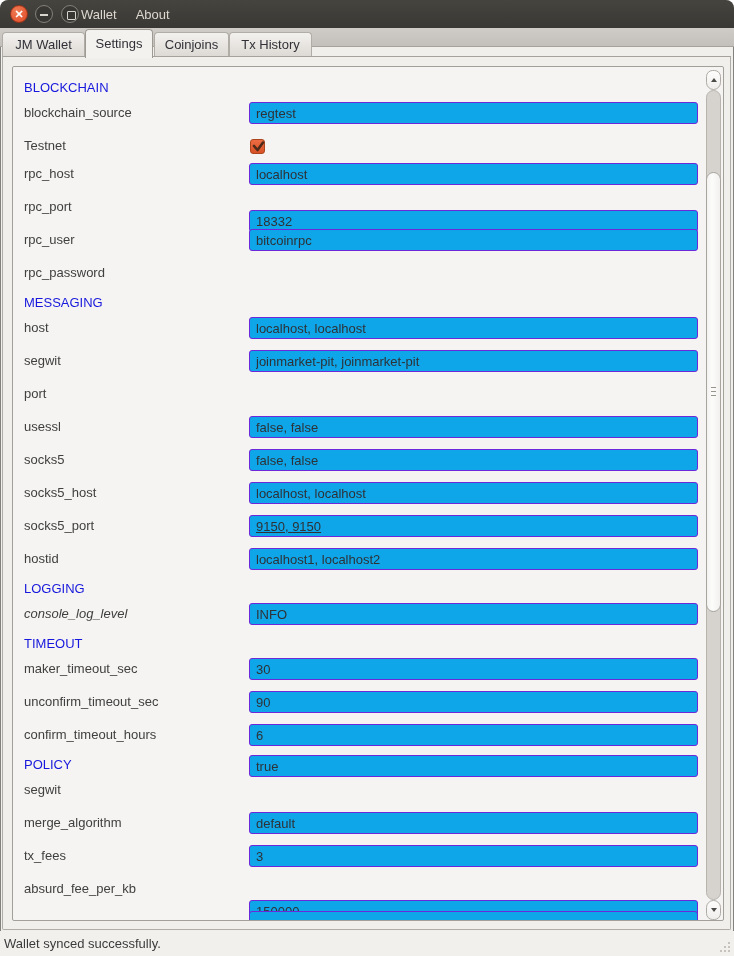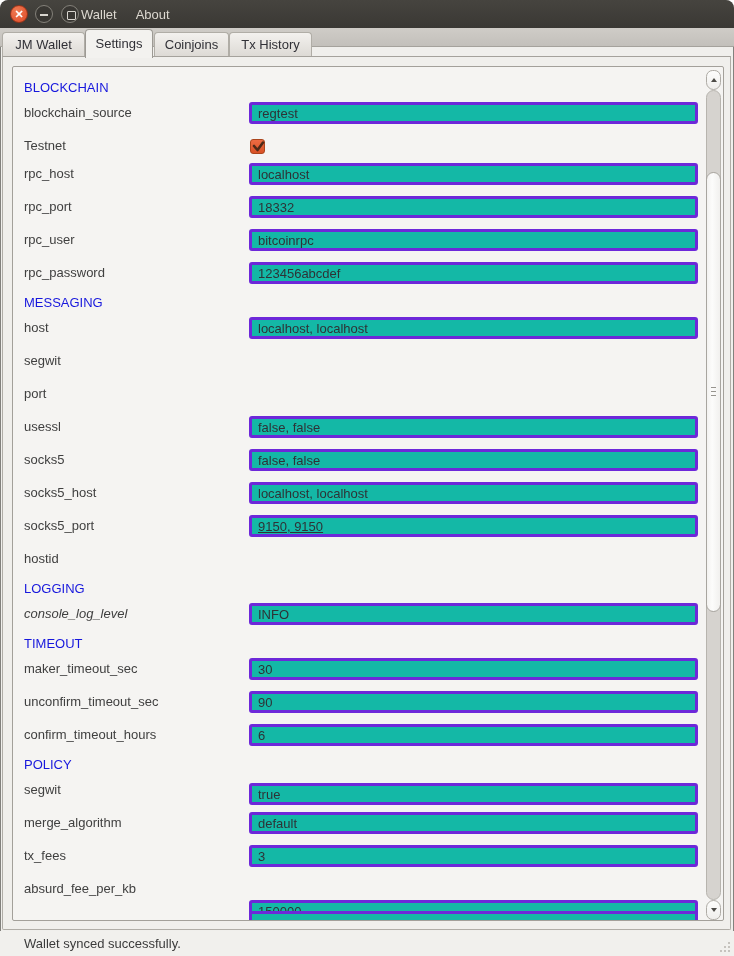--- a/index.html
+++ b/index.html
@@ -55,21 +55,21 @@
   .sec-heading{
     position:absolute;left:11px;height:16px;line-height:16px;
     color:#1717dd;font-size:13px;font-weight:500;white-space:nowrap;
   }
   .field-label{
     position:absolute;left:11px;height:22px;line-height:22px;
     color:#404040;font-size:13px;white-space:nowrap;
   }
   .field-input{
     position:absolute;left:236px;width:449px;height:22px;box-sizing:border-box;
-    border:3px solid #6d28d9;border-radius:3px;background:#14b8a6;
+    border:1px solid #6d28d9;border-radius:3px;background:#0ea5e9;
     font-family:"Liberation Sans", sans-serif;font-size:13px;color:#2e3236;
     padding:0 6px;outline:none;
   }
   .checkbox{
     position:absolute;left:237px;width:15px;height:15px;box-sizing:border-box;
     border:1px solid #ab451c;border-radius:3px;
     background:linear-gradient(#ec6c43,#d95126);cursor:pointer;
   }
   .checkbox svg{position:absolute;left:0px;top:-1px;}
   
@@ -91,21 +91,21 @@
     position:absolute;left:1px;width:15px;top:104px;height:440px;box-sizing:border-box;
     background:linear-gradient(90deg,#f3f2f0,#fcfcfb 40%,#f1f0ee);
     border:1px solid #a8a59f;border-radius:8px;cursor:pointer;
   }
   .grip{position:absolute;left:4px;width:5px;height:1px;background:#97948e;}
   
   .statusbar{
     position:absolute;left:0;bottom:0;right:0;height:25px;
     background:#f1f0ed;display:flex;align-items:center;
   }
-  .status-text{margin-left:24px;color:#3b3b3b;font-size:13px;}
+  .status-text{margin-left:4px;color:#3b3b3b;font-size:13px;}
   .sizegrip{position:absolute;right:3px;bottom:3px;width:15px;height:15px;cursor:nwse-resize;
     background:
       radial-gradient(circle at 13px 13px,#c6c3be 1px,transparent 1.3px),
       radial-gradient(circle at 9px 13px,#c6c3be 1px,transparent 1.3px),
       radial-gradient(circle at 5px 13px,#c6c3be 1px,transparent 1.3px),
       radial-gradient(circle at 13px 9px,#c6c3be 1px,transparent 1.3px),
       radial-gradient(circle at 9px 9px,#c6c3be 1px,transparent 1.3px),
       radial-gradient(circle at 13px 5px,#c6c3be 1px,transparent 1.3px);}
 </style>
 </head>
@@ -144,52 +144,53 @@
           <input type="text" class="field-input" value="regtest" style="top: 35px;">
           <div class="field-label" style="top: 68px;">Testnet</div>
           <div class="checkbox" style="top: 72px;">
             <svg width="15" height="15" viewBox="0 0 15 15">
               <polyline points="3,7 6.5,11 12,3.5" fill="none" stroke="#4e2a18" stroke-width="2.6" stroke-linecap="round" stroke-linejoin="round"></polyline>
             </svg>
           </div>
           <div class="field-label" style="top: 96px;">rpc_host</div>
           <input type="text" class="field-input" value="localhost" style="top: 96px;">
           <div class="field-label" style="top: 129px;">rpc_port</div>
-          <input type="text" class="field-input" value="18332" style="top: 129px;">
+          <input type="text" class="field-input" value="18332" style="top: 143px;">
           <div class="field-label" style="top: 162px;">rpc_user</div>
           <input type="text" class="field-input" value="bitcoinrpc" style="top: 162px;">
           <div class="field-label" style="top: 195px;">rpc_password</div>
-          <input type="text" class="field-input" value="123456abcdef" style="top: 195px;">
           <div class="sec-heading" style="top: 228px;">MESSAGING</div>
           <div class="field-label" style="top: 250px;">host</div>
           <input type="text" class="field-input" value="localhost, localhost" style="top: 250px;">
           <div class="field-label" style="top: 283px;">segwit</div>
+          <input type="text" class="field-input" value="joinmarket-pit, joinmarket-pit" style="top: 283px;">
           <div class="field-label" style="top: 316px;">port</div>
           <div class="field-label" style="top: 349px;">usessl</div>
           <input type="text" class="field-input" value="false, false" style="top: 349px;">
           <div class="field-label" style="top: 382px;">socks5</div>
           <input type="text" class="field-input" value="false, false" style="top: 382px;">
           <div class="field-label" style="top: 415px;">socks5_host</div>
           <input type="text" class="field-input" value="localhost, localhost" style="top: 415px;">
           <div class="field-label" style="top: 448px;">socks5_port</div>
           <input type="text" class="field-input" value="9150, 9150" style="top: 448px; text-decoration: underline;">
           <div class="field-label" style="top: 481px;">hostid</div>
+          <input type="text" class="field-input" value="localhost1, localhost2" style="top: 481px;">
           <div class="sec-heading" style="top: 514px;">LOGGING</div>
           <div class="field-label" style="top: 536px; font-style: italic;">console_log_level</div>
           <input type="text" class="field-input" value="INFO" style="top: 536px;">
           <div class="sec-heading" style="top: 569px;">TIMEOUT</div>
           <div class="field-label" style="top: 591px;">maker_timeout_sec</div>
           <input type="text" class="field-input" value="30" style="top: 591px;">
           <div class="field-label" style="top: 624px;">unconfirm_timeout_sec</div>
           <input type="text" class="field-input" value="90" style="top: 624px;">
           <div class="field-label" style="top: 657px;">confirm_timeout_hours</div>
           <input type="text" class="field-input" value="6" style="top: 657px;">
           <div class="sec-heading" style="top: 690px;">POLICY</div>
           <div class="field-label" style="top: 712px;">segwit</div>
-          <input type="text" class="field-input" value="true" style="top: 716px;">
+          <input type="text" class="field-input" value="true" style="top: 688px;">
           <div class="field-label" style="top: 745px;">merge_algorithm</div>
           <input type="text" class="field-input" value="default" style="top: 745px;">
           <div class="field-label" style="top: 778px;">tx_fees</div>
           <input type="text" class="field-input" value="3" style="top: 778px;">
           <div class="field-label" style="top: 811px;">absurd_fee_per_kb</div>
           <input type="text" class="field-input" value="150000" style="top: 833px;">
           <div class="field-label" style="top: 844px;"></div>
           <input type="text" class="field-input" value="" style="top: 844px;">
         </div>
 

